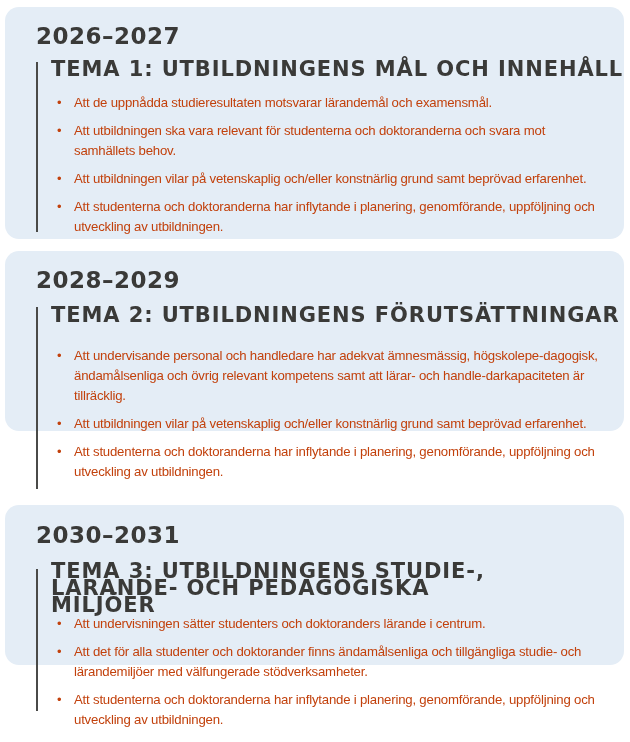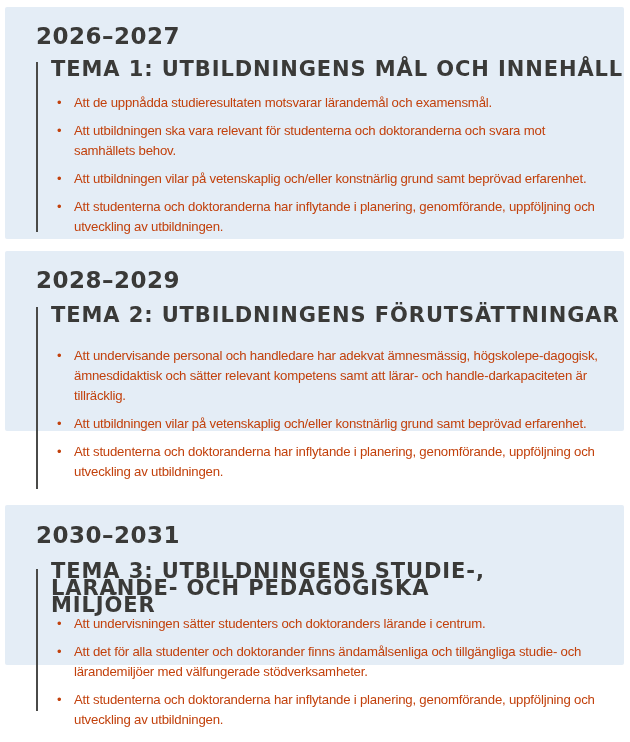--- a/index.html
+++ b/index.html
@@ -1,19 +1,19 @@
 <!DOCTYPE html>
 <html><head>
 <meta charset="utf-8">
 <style>
   html, body { margin:0; padding:0; background:#ffffff; }
   body { width:630px; height:742px; position:relative; overflow:hidden;
          font-family:"Liberation Sans", sans-serif; color:#3a3a38; }
   .panel { position:absolute; left:5px; width:619px; background:#e4edf6;
-           border-radius:2px; box-sizing:border-box; }
+           border-radius:14px; box-sizing:border-box; }
   .year { position:absolute; left:31px; font-family:"DejaVu Sans", sans-serif;
           font-weight:bold; font-size:23px; color:#3a3a38; letter-spacing:0.5px; margin:0; }
   .rule { position:absolute; left:31px; width:2px; background:#4a4a48; }
   .theme { position:absolute; left:46px; font-family:"DejaVu Sans", sans-serif;
            font-weight:bold; font-size:21px; line-height:17px; color:#3a3a38;
            letter-spacing:0.9px; margin:0; }
   ul.items { position:absolute; left:46px; width:560px; margin:0; padding:0; list-style:none; }
   ul.items li { position:relative; padding-left:23px; font-size:13.2px; line-height:20px;
                 color:#c2410c; letter-spacing:-0.2px;margin-top:8px; }
   ul.items li::before { content:"•"; position:absolute; left:6px; top:0; font-size:13px; }
@@ -31,21 +31,21 @@
     <li>Att utbildningen vilar på vetenskaplig och/eller konstnärlig grund samt beprövad erfarenhet.</li>
     <li>Att studenterna och doktoranderna har inflytande i planering, genomförande, uppföljning och utveckling av utbildningen.</li>
   </ul>
 </section>
 
 <section class="panel" style="top:251px;height:180px;">
   <h2 class="year" style="top:16px;">2028–2029</h2>
   <div class="rule" style="top:56px;height:182px;"></div>
   <h3 class="theme" style="top:56px;">TEMA 2: UTBILDNINGENS FÖRUTSÄTTNINGAR</h3>
   <ul class="items" style="top:87px;width:555px;">
-    <li>Att undervisande personal och handledare har adekvat ämnesmässig, högskolepe-dagogisk, ämnesdidaktisk och sätter relevant kompetens samt att lärar- och handle-darkapaciteten är tillräcklig.</li>
+    <li>Att undervisande personal och handledare har adekvat ämnesmässig, högskolepe-dagogisk, ändamålsenliga och övrig relevant kompetens samt att lärar- och handle-darkapaciteten är tillräcklig.</li>
     <li>Att utbildningen vilar på vetenskaplig och/eller konstnärlig grund samt beprövad erfarenhet.</li>
     <li>Att studenterna och doktoranderna har inflytande i planering, genomförande, uppföljning och utveckling av utbildningen.</li>
   </ul>
 </section>
 
 <section class="panel" style="top:505px;height:160px;">
   <h2 class="year" style="top:17px;">2030–2031</h2>
   <div class="rule" style="top:64px;height:142px;"></div>
   <h3 class="theme" style="top:58px;width:470px;">TEMA 3: UTBILDNINGENS STUDIE-, LÄRANDE- OCH PEDAGOGISKA MILJÖER</h3>
   <ul class="items" style="top:101px;width:545px;">

